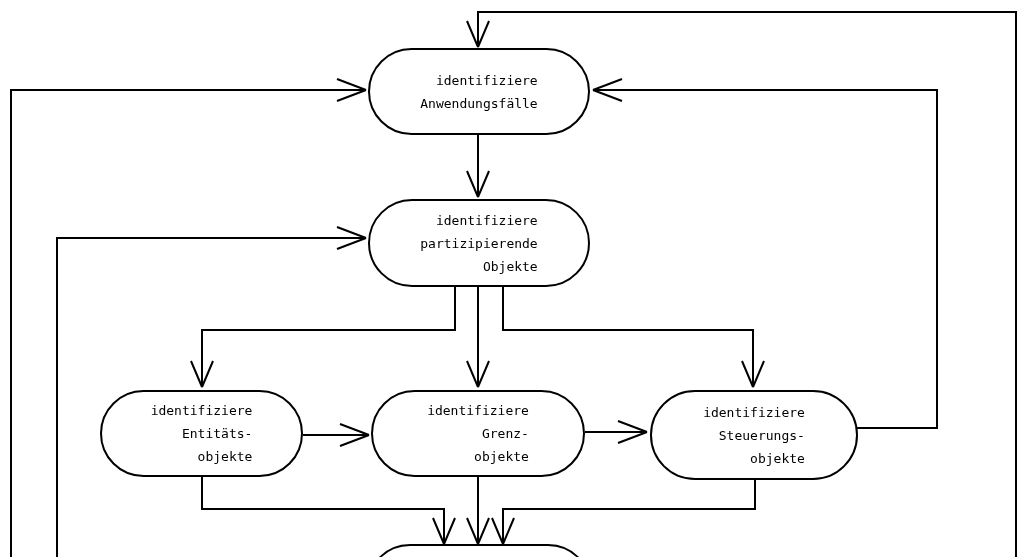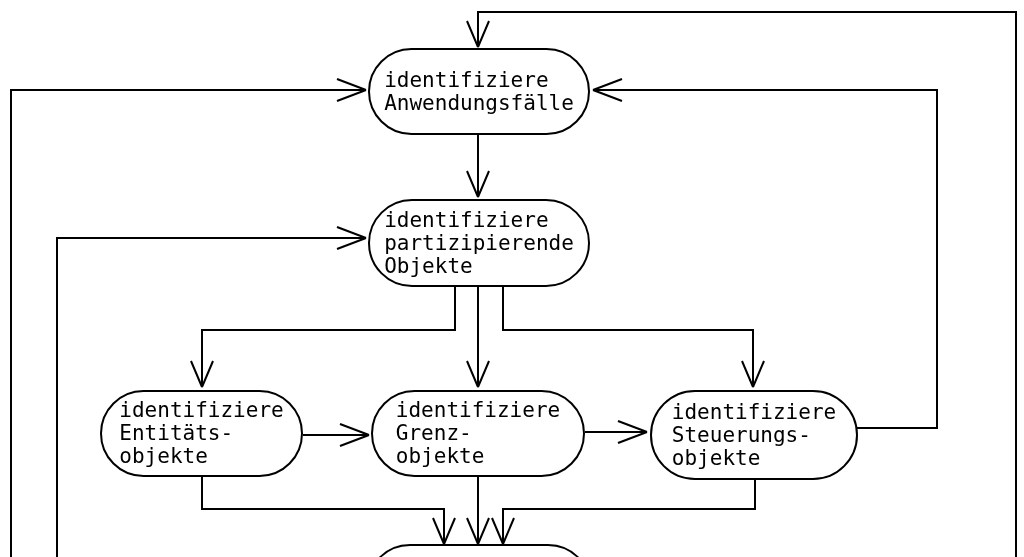--- a/index.html
+++ b/index.html
@@ -29,23 +29,23 @@
   }
   .node {
     position: absolute;
     box-sizing: border-box;
     border: 2.5px solid var(--node-border, #000000);
     border-radius: 46px;
     background: var(--node-fill, #ffffff);
     display: flex;
     align-items: center;
     justify-content: center;
-    text-align: left;
+    text-align: right;
     white-space: pre-line;
-    font-size: 21px;
+    font-size: 13px;
     line-height: 23px;
     color: var(--text, #000000);
   }
 </style>
 </head>
 <body>
 
 <div class="stage">
 
   <svg class="wires" viewBox="0 0 1024 557" xmlns="http://www.w3.org/2000/svg" aria-hidden="true">

